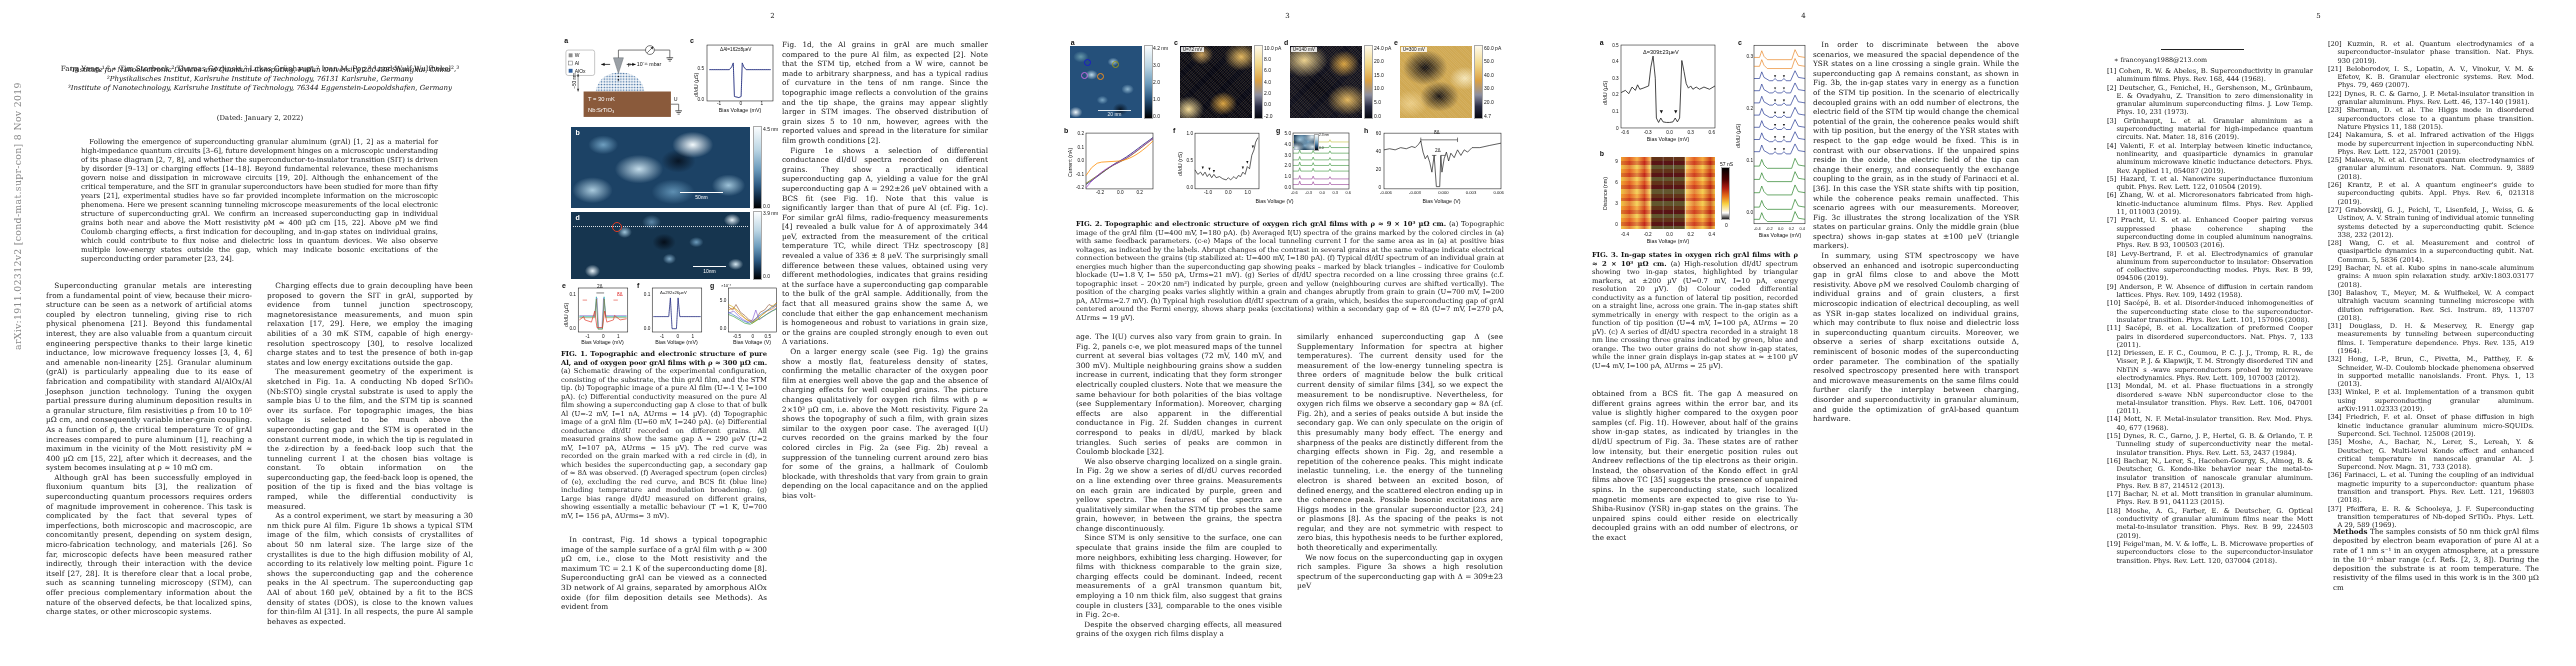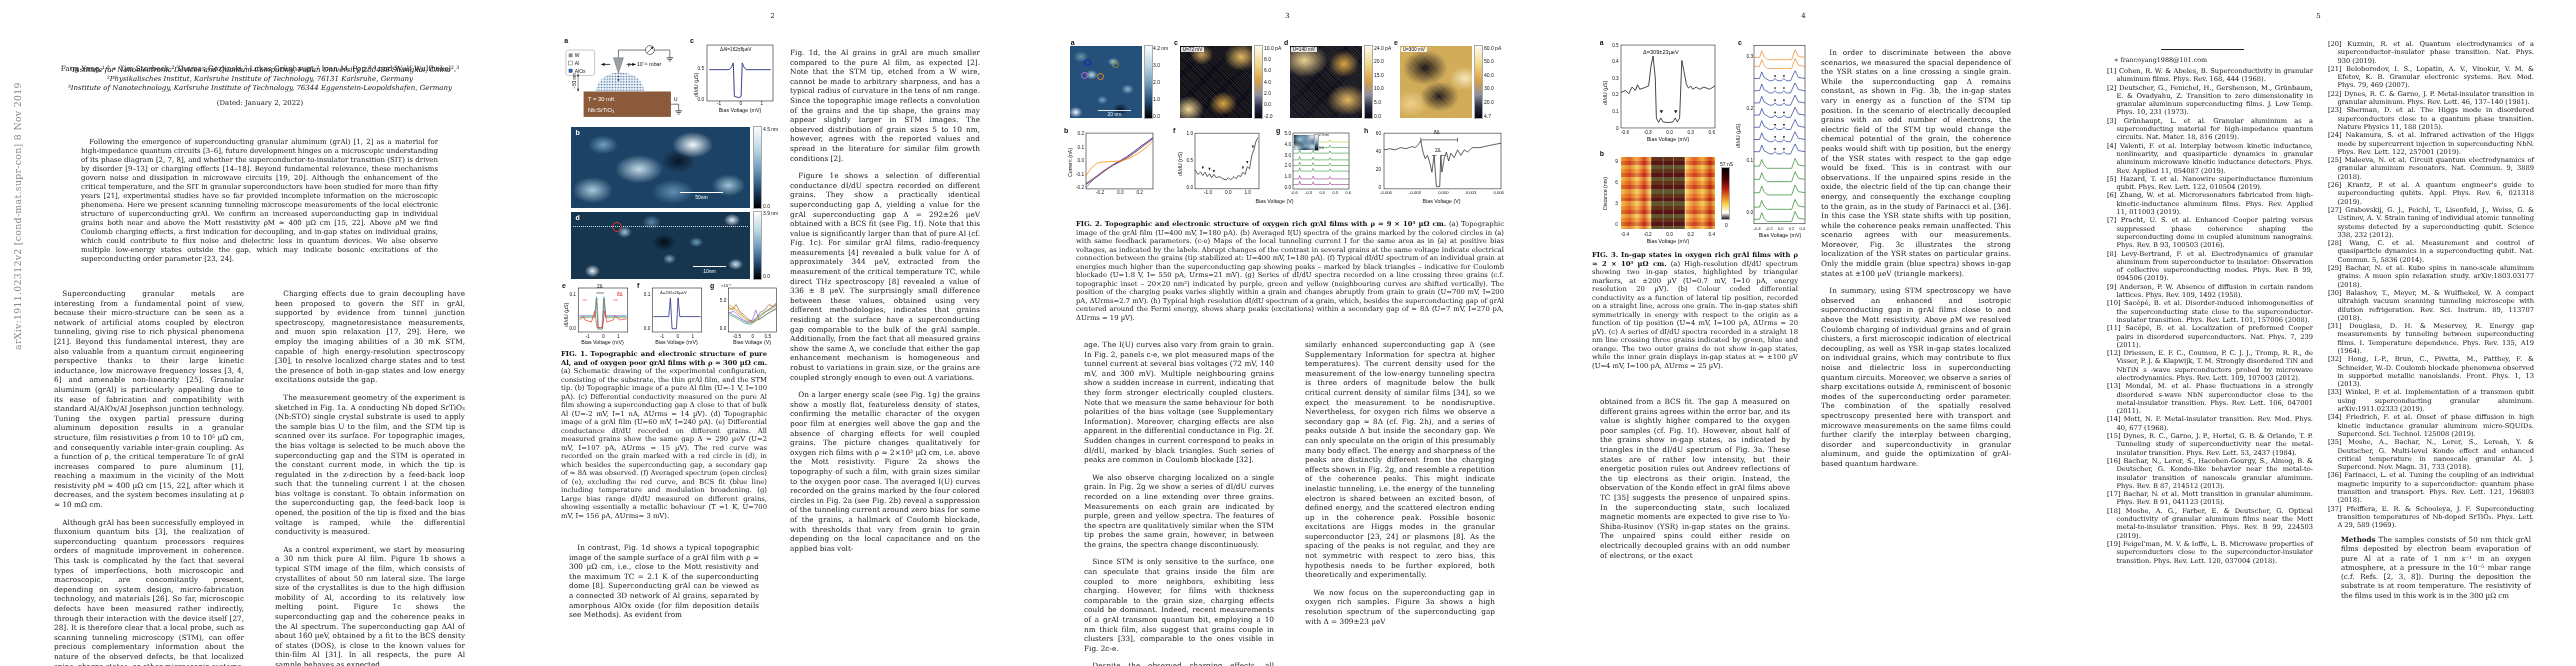--- a/index.html
+++ b/index.html
@@ -1,21 +1,21 @@
 <!DOCTYPE html>
 <html style="font-size:9px"><head>
 <meta charset="utf-8">
 <style>
   html,body{margin:0;padding:0;background:#fff;}
   #root{position:relative;width:2576px;height:667px;background:#fff;overflow:hidden;
         font-family:"DejaVu Serif",serif;color:#141414;}
   .page{position:absolute;top:0;width:515px;height:667px;background:#fff;}
   .pn{position:absolute;top:12.2px;left:0;right:0;text-align:center;font-size:7px;}
   .col{position:absolute;width:206px;text-align:justify;font-size:7.3px;line-height:9.6px;}
-  .col p{margin:8px;text-indent:8.3px;}
+  .col p{margin:0;text-indent:8.3px;}
   .col p.ni{text-indent:0;}
   .cap{position:absolute;font-size:6.8px;line-height:8.5px;text-align:justify;}
   .refs{position:absolute;width:206px;font-size:6.7px;line-height:8.3px;}
   .refs .ri{padding-left:9.4px;text-indent:-9.4px;text-align:justify;}
   .fnrule{position:absolute;width:83px;border-top:0.6px solid #222;}
   .fn{position:absolute;font-size:6.4px;}
   .banner{position:absolute;left:3.3px;top:0;height:667px;width:16.7px;}
   .banner span{position:absolute;left:8.3px;top:350px;transform:rotate(-90deg);transform-origin:left top;
         white-space:nowrap;color:#8a8a8a;font-size:9.4px;letter-spacing:0.3px;}
   .title{position:absolute;left:46px;width:428px;text-align:center;font-size:11px;}
@@ -124,21 +124,21 @@
   <div class="page" id="page1" style="left:0">
     <div class="banner">
       <span>arXiv:1911.02312v2  [cond-mat.supr-con]  8 Nov 2019</span>
     </div>
     <div class="authors" style="top:64px">Fang Yang,¹,²,∗ Tim Storbeck,² Thomas Gozlinski,² Lukas Grünhaupt,² Ioan M. Pop,²,³ and Wulf Wulfhekel²,³</div>
     <div class="affs" style="top:66px">
       <div>¹Institute for Nanoelectronic Devices and Quantum Computing, Fudan University, 200438 Shanghai, China</div>
       <div>²Physikalisches Institut, Karlsruhe Institute of Technology, 76131 Karlsruhe, Germany</div>
       <div>³Institute of Nanotechnology, Karlsruhe Institute of Technology, 76344 Eggenstein-Leopoldshafen, Germany</div>
     </div>
-    <div class="dated" style="top:99px">(Dated: January 2, 2022)</div>
+    <div class="dated" style="top:114px">(Dated: January 2, 2022)</div>
     <div class="abstract" style="top:138px">
       <p style="margin:0;text-indent:8.3px">Following the emergence of superconducting granular aluminum (grAl) [1, 2] as a material for high-impedance quantum circuits [3–6], future development hinges on a microscopic understanding of its phase diagram [2, 7, 8], and whether the superconductor-to-insulator transition (SIT) is driven by disorder [9–13] or charging effects [14–18]. Beyond fundamental relevance, these mechanisms govern noise and dissipation in microwave circuits [19, 20]. Although the enhancement of the critical temperature, and the SIT in granular superconductors have been studied for more than fifty years [21], experimental studies have so far provided incomplete information on the microscopic phenomena. Here we present scanning tunneling microscope measurements of the local electronic structure of superconducting grAl. We confirm an increased superconducting gap in individual grains both near and above the Mott resistivity ρM ≈ 400 µΩ cm [15, 22]. Above ρM we find Coulomb charging effects, a first indication for decoupling, and in-gap states on individual grains, which could contribute to flux noise and dielectric loss in quantum devices. We also observe multiple low-energy states outside the gap, which may indicate bosonic excitations of the superconducting order parameter [23, 24].</p>
     </div>
     <div class="col" style="left:46px;top:281px;height:366px">
       <p>Superconducting granular metals are interesting from a fundamental point of view, because their micro-structure can be seen as a network of artificial atoms coupled by electron tunneling, giving rise to rich physical phenomena [21]. Beyond this fundamental interest, they are also valuable from a quantum circuit engineering perspective thanks to their large kinetic inductance, low microwave frequency losses [3, 4, 6] and amenable non-linearity [25]. Granular aluminum (grAl) is particularly appealing due to its ease of fabrication and compatibility with standard Al/AlOx/Al Josephson junction technology. Tuning the oxygen partial pressure during aluminum deposition results in a granular structure, film resistivities ρ from 10 to 10⁵ µΩ cm, and consequently variable inter-grain coupling. As a function of ρ, the critical temperature Tc of grAl increases compared to pure aluminum [1], reaching a maximum in the vicinity of the Mott resistivity ρM ≈ 400 µΩ cm [15, 22], after which it decreases, and the system becomes insulating at ρ ≈ 10 mΩ cm.</p>
       <p>Although grAl has been successfully employed in fluxonium quantum bits [3], the realization of superconducting quantum processors requires orders of magnitude improvement in coherence. This task is complicated by the fact that several types of imperfections, both microscopic and macroscopic, are concomitantly present, depending on system design, micro-fabrication technology, and materials [26]. So far, microscopic defects have been measured rather indirectly, through their interaction with the device itself [27, 28]. It is therefore clear that a local probe, such as scanning tunneling microscopy (STM), can offer precious complementary information about the nature of the observed defects, be that localized spins, charge states, or other microscopic systems.</p>
     </div>
     <div class="col" style="left:267px;top:281px;height:366px">
       <p>Charging effects due to grain decoupling have been proposed to govern the SIT in grAl, supported by evidence from tunnel junction spectroscopy, magnetoresistance measurements, and muon spin relaxation [17, 29]. Here, we employ the imaging abilities of a 30 mK STM, capable of high energy-resolution spectroscopy [30], to resolve localized charge states and to test the presence of both in-gap states and low energy excitations outside the gap.</p>
       <p>The measurement geometry of the experiment is sketched in Fig. 1a. A conducting Nb doped SrTiO₃ (Nb:STO) single crystal substrate is used to apply the sample bias U to the film, and the STM tip is scanned over its surface. For topographic images, the bias voltage is selected to be much above the superconducting gap and the STM is operated in the constant current mode, in which the tip is regulated in the z-direction by a feed-back loop such that the tunneling current I at the chosen bias voltage is constant. To obtain information on the superconducting gap, the feed-back loop is opened, the position of the tip is fixed and the bias voltage is ramped, while the differential conductivity is measured.</p>
@@ -627,34 +627,34 @@
     </div>
     <div class="col" style="left:267px;top:40px;height:606px">
       <p>In order to discriminate between the above scenarios, we measured the spacial dependence of the YSR states on a line crossing a single grain. While the superconducting gap Δ remains constant, as shown in Fig. 3b, the in-gap states vary in energy as a function of the STM tip position. In the scenario of electrically decoupled grains with an odd number of electrons, the electric field of the STM tip would change the chemical potential of the grain, the coherence peaks would shift with tip position, but the energy of the YSR states with respect to the gap edge would be fixed. This is in contrast with our observations. If the unpaired spins reside in the oxide, the electric field of the tip can change their energy, and consequently the exchange coupling to the grain, as in the study of Farinacci et al. [36]. In this case the YSR state shifts with tip position, while the coherence peaks remain unaffected. This scenario agrees with our measurements. Moreover, Fig. 3c illustrates the strong localization of the YSR states on particular grains. Only the middle grain (blue spectra) shows in-gap states at ±100 µeV (triangle markers).</p>
       <p>In summary, using STM spectroscopy we have observed an enhanced and isotropic superconducting gap in grAl films close to and above the Mott resistivity. Above ρM we resolved Coulomb charging of individual grains and of grain clusters, a first microscopic indication of electrical decoupling, as well as YSR in-gap states localized on individual grains, which may contribute to flux noise and dielectric loss in superconducting quantum circuits. Moreover, we observe a series of sharp excitations outside Δ, reminiscent of bosonic modes of the superconducting order parameter. The combination of the spatially resolved spectroscopy presented here with transport and microwave measurements on the same films could further clarify the interplay between charging, disorder and superconductivity in granular aluminum, and guide the optimization of grAl-based quantum hardware.</p>
     </div>
   </div>
 
   <div class="page" id="page5" style="left:2061px">
     <div class="pn">5</div>
     <div class="fnrule" style="left:100px;top:49px"></div>
-    <div class="fn" style="left:53px;top:56px">∗ francoyang1988@101.com</div>
+    <div class="fn" style="left:53px;top:56px">∗ francoyang1988@213.com</div>
     <div class="refs" style="left:46px;top:67px">
 
     <div class="ri">[1] Cohen, R. W. &amp; Abeles, B. Superconductivity in granular aluminum films. Phys. Rev. 168, 444 (1968).</div>
         <div class="ri">[2] Deutscher, G., Fenichel, H., Gershenson, M., Grünbaum, E. &amp; Ovadyahu, Z. Transition to zero dimensionality in granular aluminum superconducting films. J. Low Temp. Phys. 10, 231 (1973).</div>
         <div class="ri">[3] Grünhaupt, L. et al. Granular aluminium as a superconducting material for high-impedance quantum circuits. Nat. Mater. 18, 816 (2019).</div>
         <div class="ri">[4] Valenti, F. et al. Interplay between kinetic inductance, nonlinearity, and quasiparticle dynamics in granular aluminum microwave kinetic inductance detectors. Phys. Rev. Applied 11, 054087 (2019).</div>
         <div class="ri">[5] Hazard, T. et al. Nanowire superinductance fluxonium qubit. Phys. Rev. Lett. 122, 010504 (2019).</div>
         <div class="ri">[6] Zhang, W. et al. Microresonators fabricated from high-kinetic-inductance aluminum films. Phys. Rev. Applied 11, 011003 (2019).</div>
         <div class="ri">[7] Pracht, U. S. et al. Enhanced Cooper pairing versus suppressed phase coherence shaping the superconducting dome in coupled aluminum nanograins. Phys. Rev. B 93, 100503 (2016).</div>
         <div class="ri">[8] Levy-Bertrand, F. et al. Electrodynamics of granular aluminum from superconductor to insulator: Observation of collective superconducting modes. Phys. Rev. B 99, 094506 (2019).</div>
         <div class="ri">[9] Anderson, P. W. Absence of diffusion in certain random lattices. Phys. Rev. 109, 1492 (1958).</div>
         <div class="ri">[10] Sacépé, B. et al. Disorder-induced inhomogeneities of the superconducting state close to the superconductor-insulator transition. Phys. Rev. Lett. 101, 157006 (2008).</div>
-        <div class="ri">[11] Sacépé, B. et al. Localization of preformed Cooper pairs in disordered superconductors. Nat. Phys. 7, 239 (2011).</div>
+        <div class="ri">[11] Sacépé, B. et al. Localization of preformed Cooper pairs in disordered superconductors. Nat. Phys. 7, 133 (2011).</div>
         <div class="ri">[12] Driessen, E. F. C., Coumou, P. C. J. J., Tromp, R. R., de Visser, P. J. &amp; Klapwijk, T. M. Strongly disordered TiN and NbTiN s -wave superconductors probed by microwave electrodynamics. Phys. Rev. Lett. 109, 107003 (2012).</div>
         <div class="ri">[13] Mondal, M. et al. Phase fluctuations in a strongly disordered s-wave NbN superconductor close to the metal-insulator transition. Phys. Rev. Lett. 106, 047001 (2011).</div>
         <div class="ri">[14] Mott, N. F. Metal-insulator transition. Rev. Mod. Phys. 40, 677 (1968).</div>
         <div class="ri">[15] Dynes, R. C., Garno, J. P., Hertel, G. B. &amp; Orlando, T. P. Tunneling study of superconductivity near the metal-insulator transition. Phys. Rev. Lett. 53, 2437 (1984).</div>
         <div class="ri">[16] Bachar, N., Lerer, S., Hacohen-Gourgy, S., Almog, B. &amp; Deutscher, G. Kondo-like behavior near the metal-to-insulator transition of nanoscale granular aluminum. Phys. Rev. B 87, 214512 (2013).</div>
         <div class="ri">[17] Bachar, N. et al. Mott transition in granular aluminum. Phys. Rev. B 91, 041123 (2015).</div>
         <div class="ri">[18] Moshe, A. G., Farber, E. &amp; Deutscher, G. Optical conductivity of granular aluminum films near the Mott metal-to-insulator transition. Phys. Rev. B 99, 224503 (2019).</div>
         <div class="ri">[19] Feigel'man, M. V. &amp; Ioffe, L. B. Microwave properties of superconductors close to the superconductor-insulator transition. Phys. Rev. Lett. 120, 037004 (2018).</div>
       </div>
     <div class="refs" style="left:267px;top:40px">

